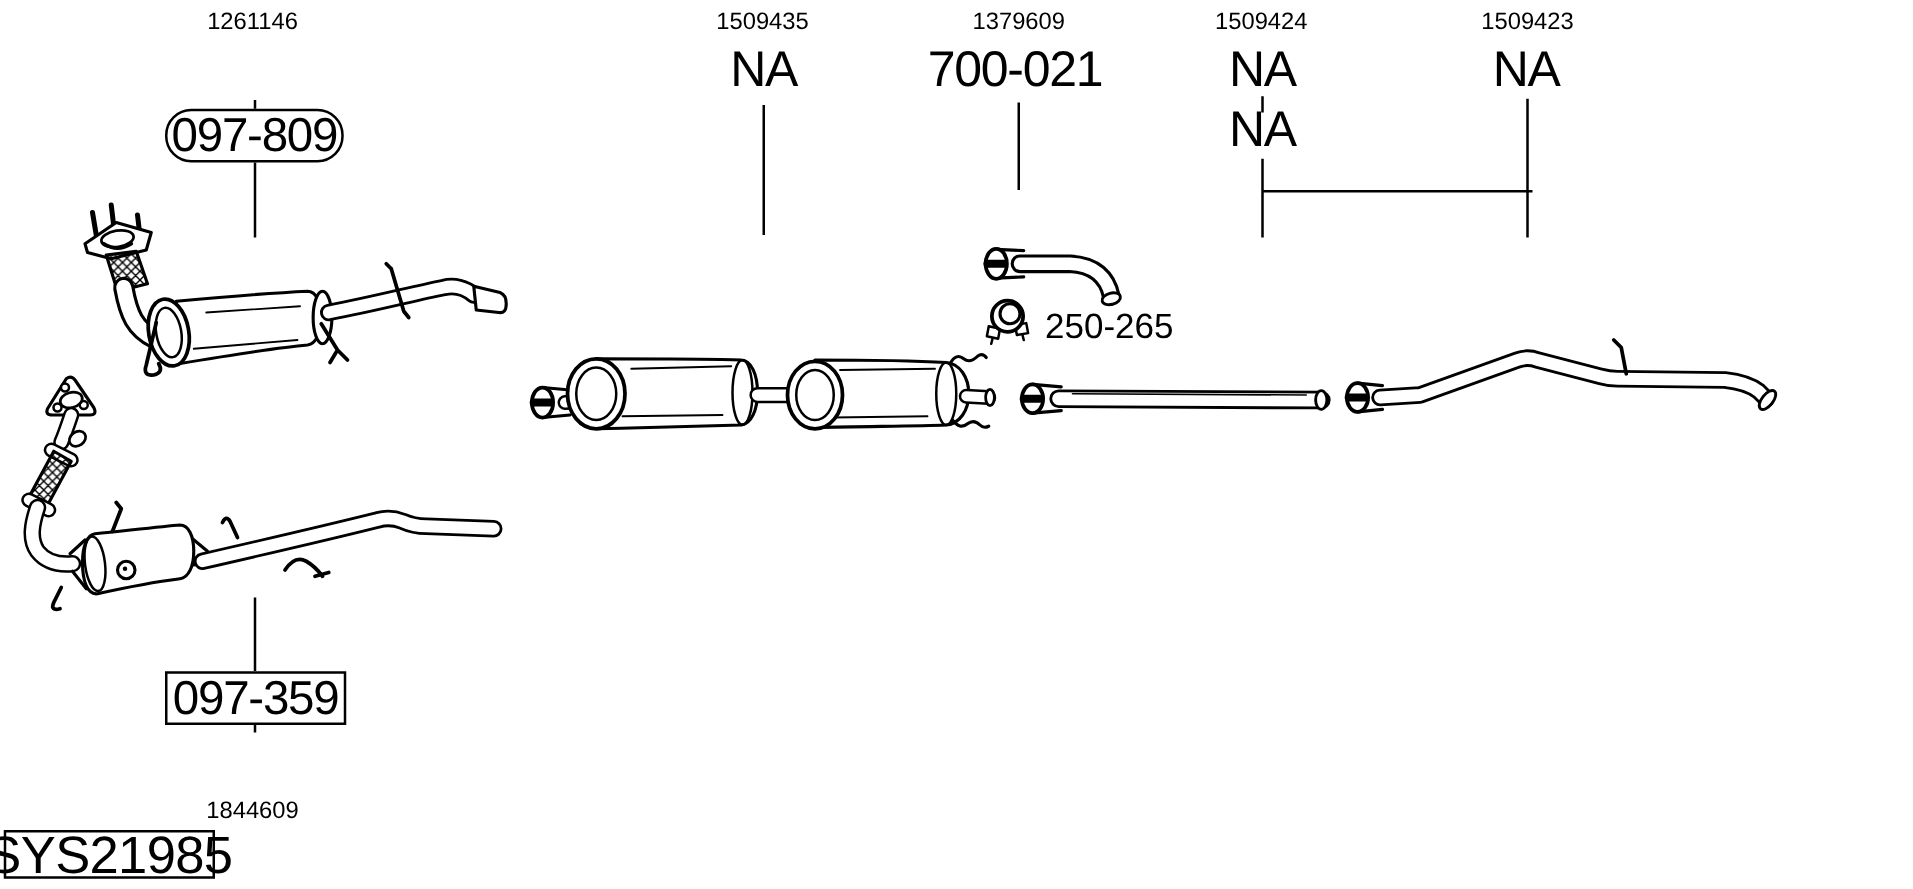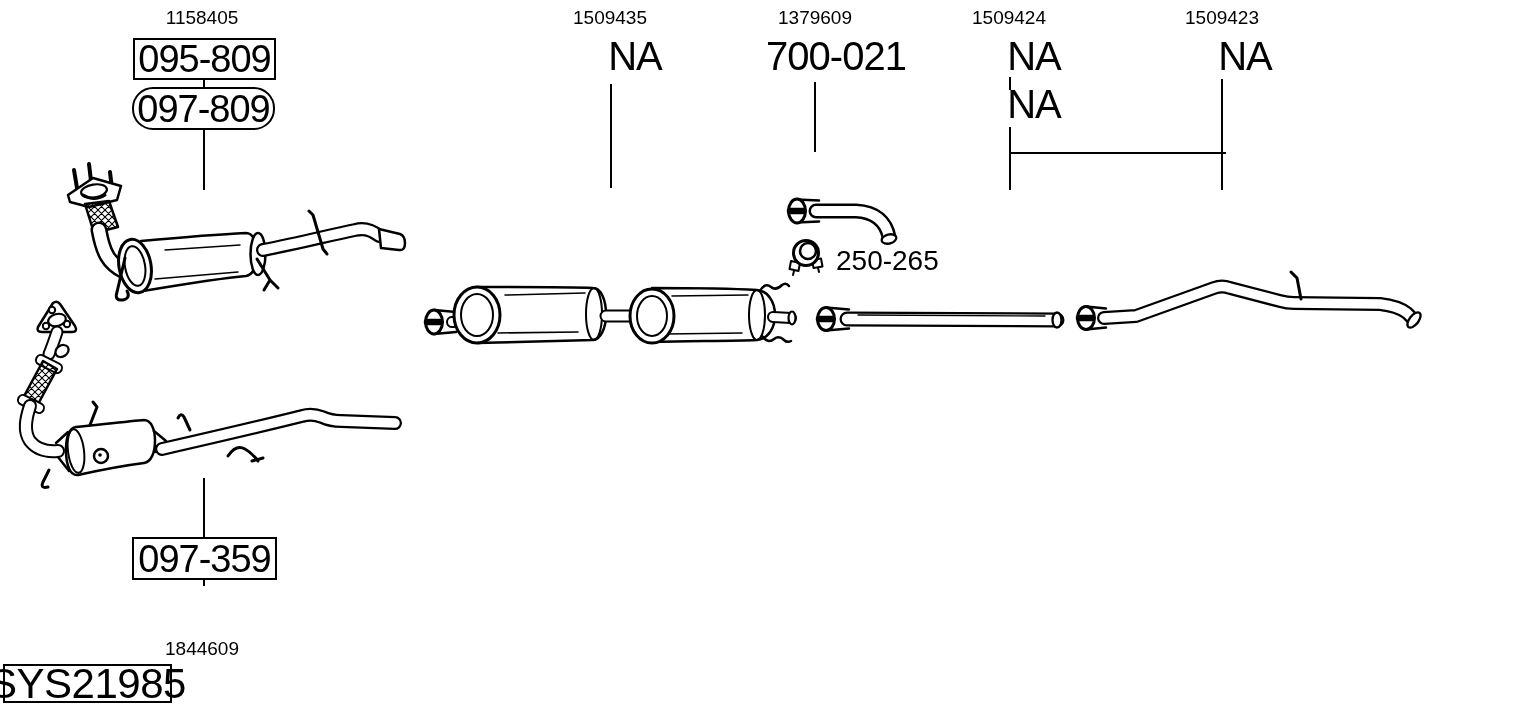--- a/index.html
+++ b/index.html
@@ -1,21 +1,21 @@
 <!DOCTYPE html>
 <html><head>
 <meta charset="utf-8">
 <style>
   html,body{margin:0;padding:0;background:#fff;}
   #canvas{position:relative;width:1530px;height:711px;background:#fff;overflow:hidden;
           font-family:"Liberation Sans",sans-serif;color:#000;}
   #art{position:absolute;left:0;top:0;}
   .lbl{position:absolute;transform:translateX(-50%);white-space:nowrap;line-height:1;}
   .ref{font-size:19px;}
-  .big{font-size:40px;letter-spacing:-1px;margin-left:24px;}
+  .big{font-size:40px;letter-spacing:-1px;}
   .pbox{position:absolute;border:2px solid #000;background:#fff;display:flex;
         align-items:center;justify-content:center;font-size:38px;letter-spacing:-1px;
         line-height:1;white-space:nowrap;}
   .sysbox{font-size:42px;letter-spacing:-0.5px;}
   .clampLbl{position:absolute;font-size:28px;line-height:1;white-space:nowrap;}
 </style>
 </head>
 <body>
 
 <div id="canvas">
@@ -138,22 +138,21 @@
       <path d="M1086 306.5L1106 308.5M1086 329.5L1106 327.5" stroke-width="2.5"></path>
       <path d="M1104 318L1136 316L1214 288Q1222 285 1230 288L1280 301Q1287 303 1294 303L1380 304Q1398 306 1407 313L1413 319" stroke-width="14"></path>
       <path d="M1104 318L1136 316L1214 288Q1222 285 1230 288L1280 301Q1287 303 1294 303L1380 304Q1398 306 1407 313L1413 319" stroke="#fff" stroke-width="9.5"></path>
       <ellipse cx="1414" cy="320" rx="4.5" ry="9" transform="rotate(38 1414 320)" fill="#fff" stroke-width="2.3"></ellipse>
       <path d="M1301 299L1297 278L1291 272" stroke-width="3"></path>
       <ellipse cx="1086" cy="318" rx="8.5" ry="11.5" fill="#fff" stroke-width="3"></ellipse>
       <path d="M1079 318L1092 318" stroke-width="6.5"></path>
     </g>
   </svg>
 
-  <div class="lbl ref" style="left:202px;top:8px;">1158405</div>
-  <div class="pbox" style="left:133px;top:38px;width:139px;height:38px;">095-809</div>
+  <div class="lbl ref" style="left:202px;top:8px;">1261146</div>
   <div class="pbox" style="left:132px;top:87px;width:139px;height:39px;border-radius:21px;">097-809</div>
 
   <div class="lbl ref" style="left:610px;top:8px;">1509435</div>
   <div class="lbl big" style="left:611px;top:36px;">NA</div>
 
   <div class="lbl ref" style="left:815px;top:8px;">1379609</div>
   <div class="lbl big" style="left:812px;top:36px;">700-021</div>
 
   <div class="lbl ref" style="left:1009px;top:8px;">1509424</div>
   <div class="lbl big" style="left:1010px;top:36px;">NA</div>

